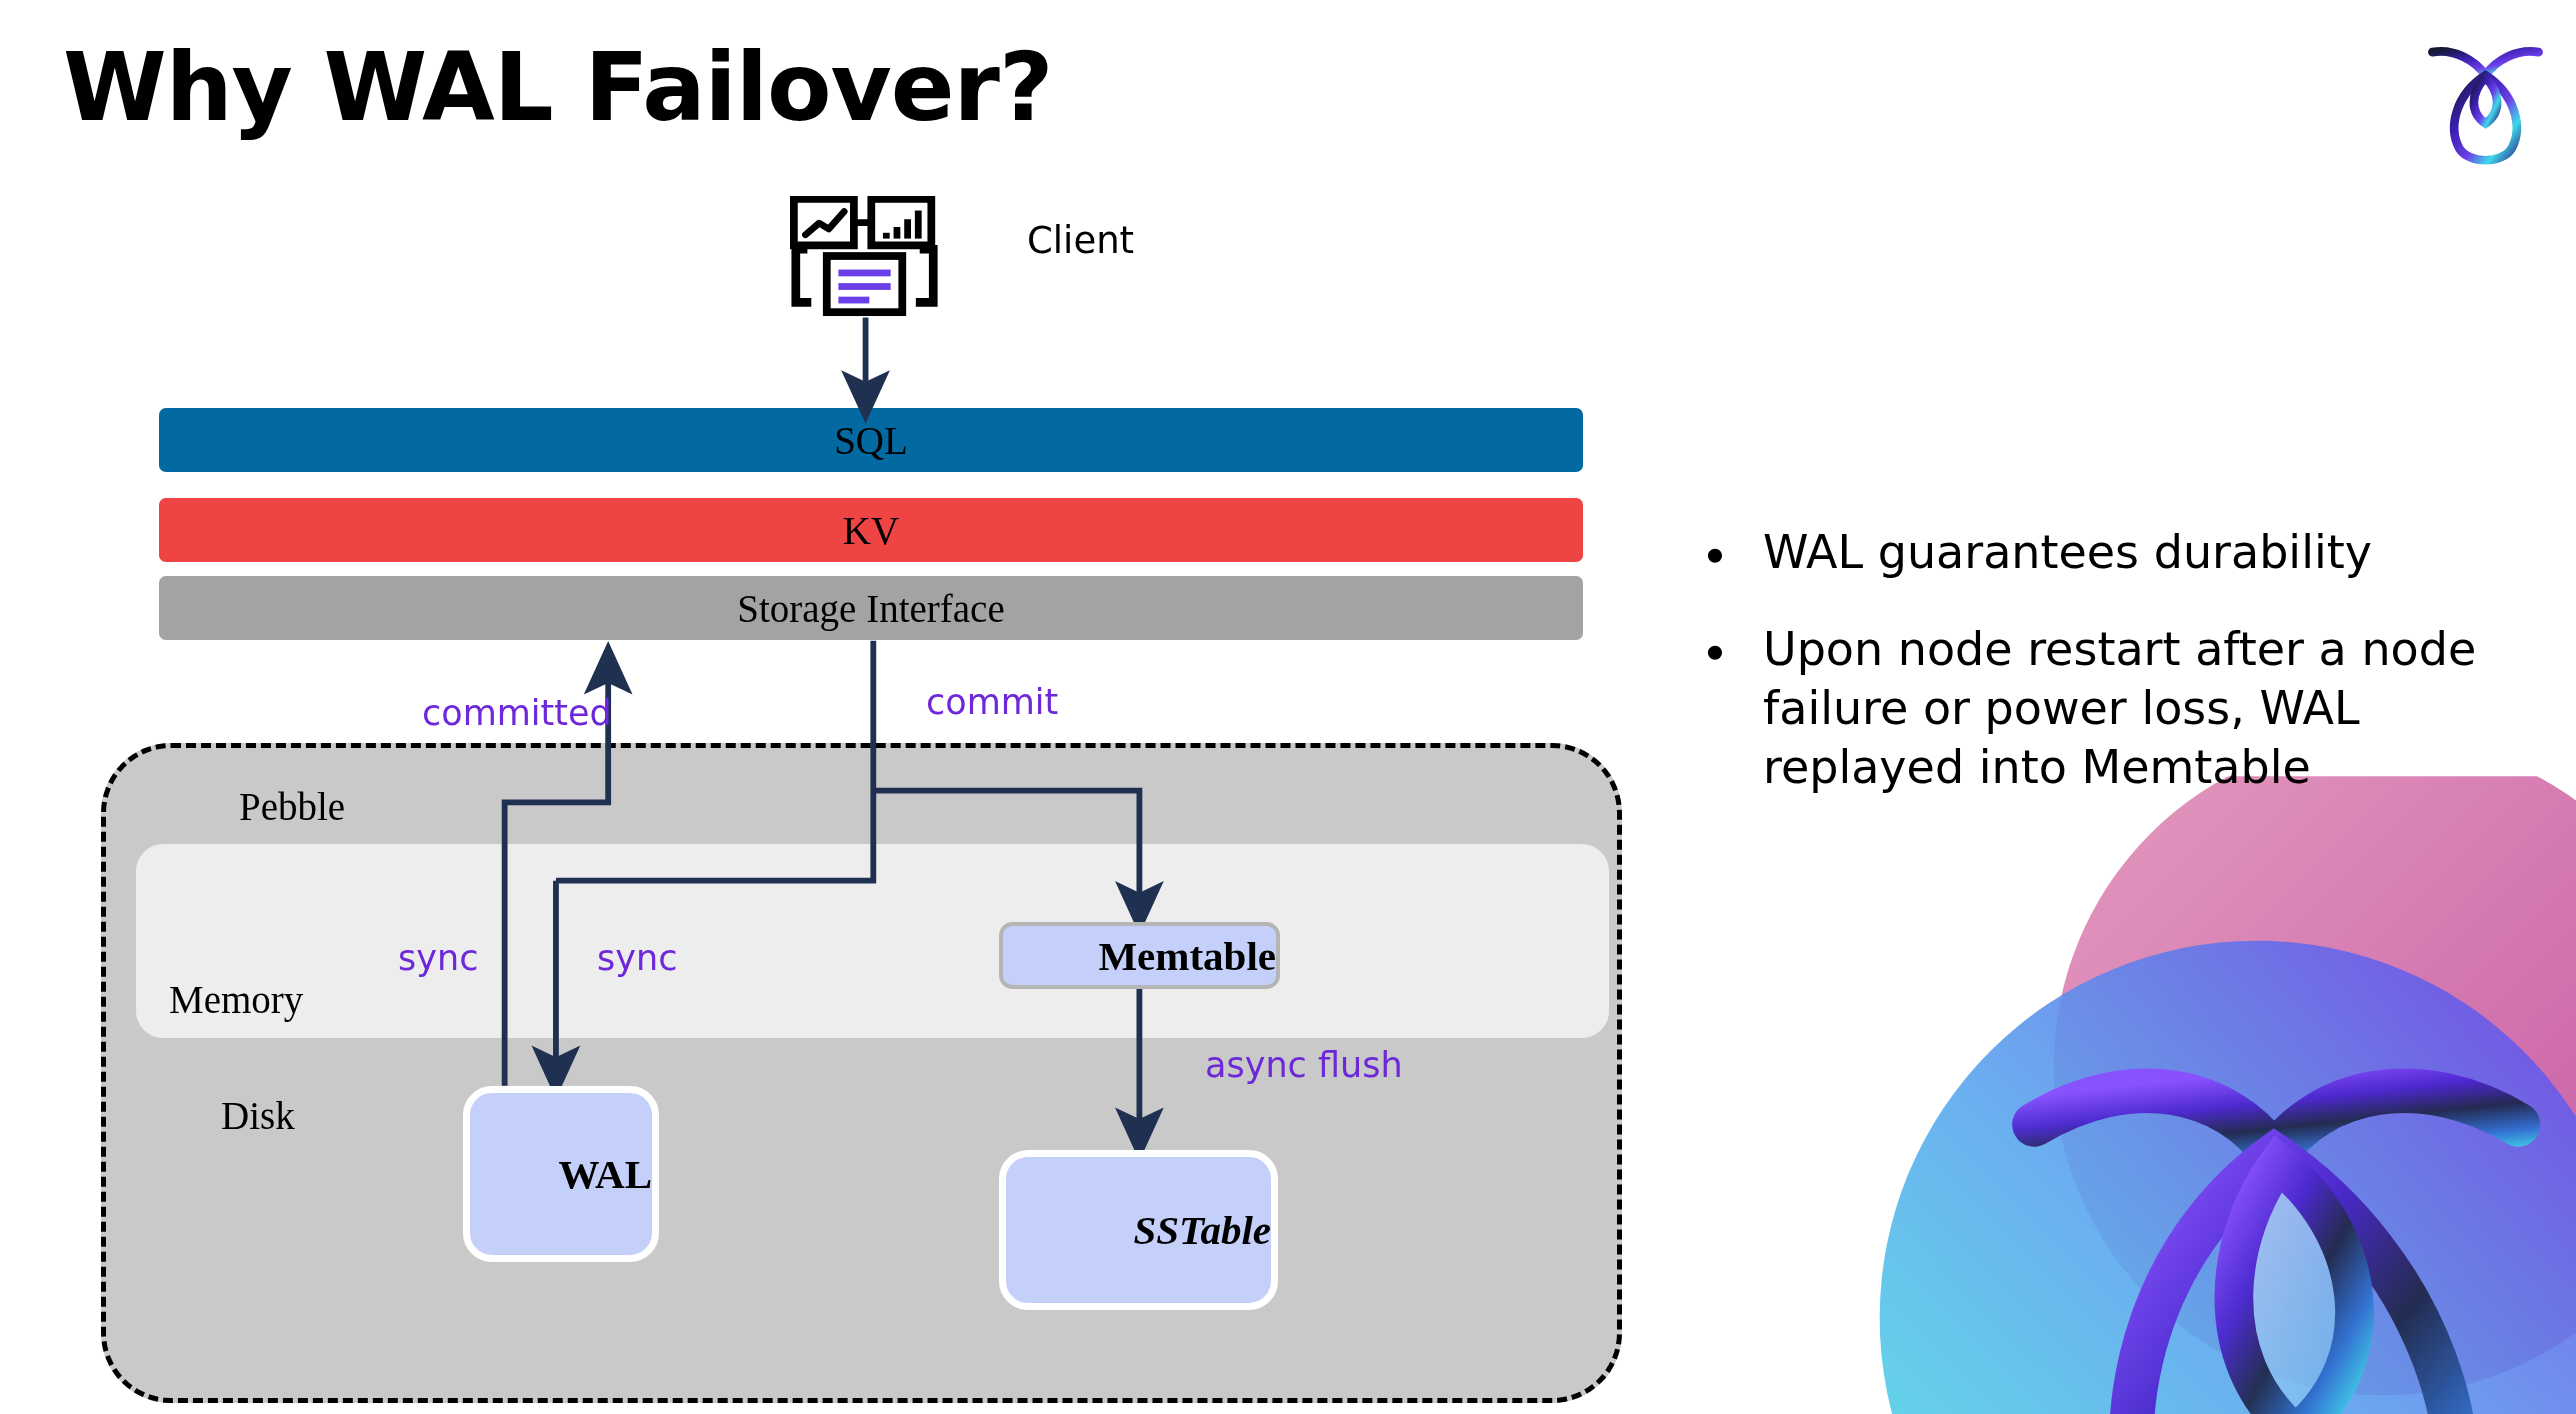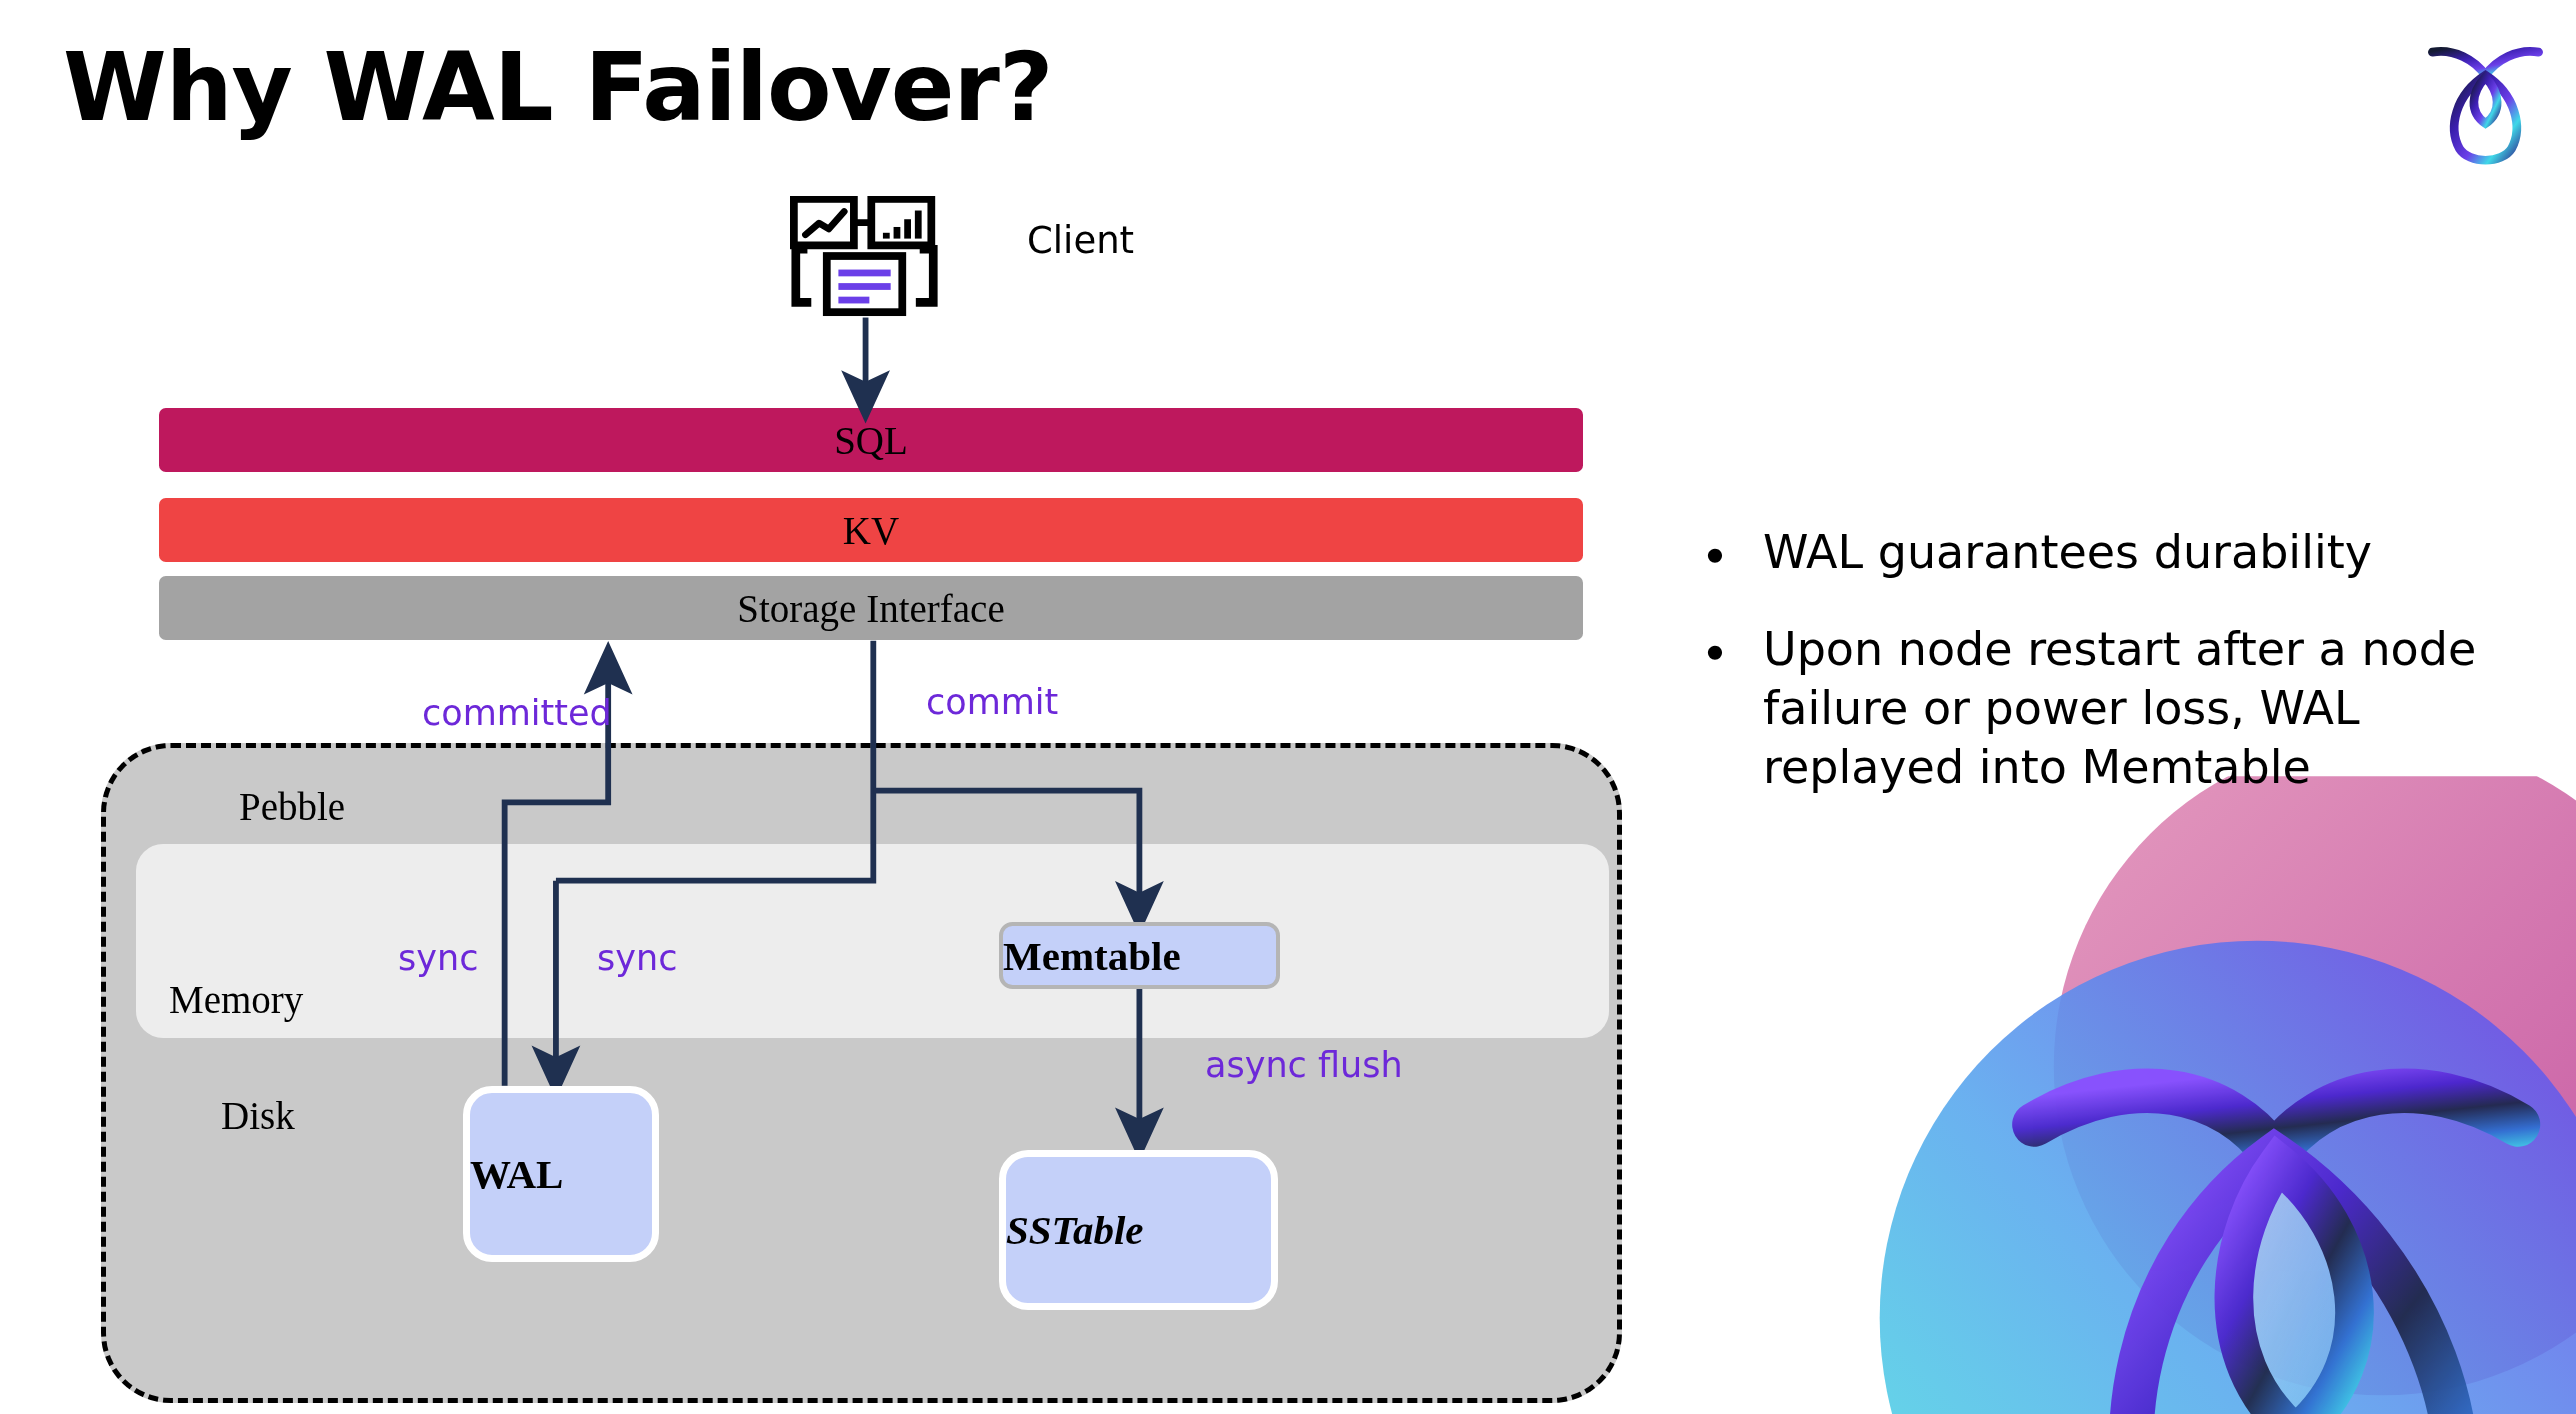--- a/index.html
+++ b/index.html
@@ -140,21 +140,21 @@
     font-size: 39px;
     color: #000000;
   }
 
   
   .store-node {
     position: absolute;
     background: #c4d0f9;
     display: flex;
     align-items: center;
-    justify-content: flex-start;
+    justify-content: flex-end;
     font-family: "Liberation Serif", serif;
     font-weight: bold;
     font-size: 41px;
     color: #000000;
     box-sizing: border-box;
   }
   #node-memtable {
     left: 983px; top: 922px;
     width: 281px; height: 67px;
     border: 4.8px solid #b5b5b5;
@@ -309,21 +309,21 @@
       <path d="M134 55 L 148 55 L 148 110 L 130 110" fill="none" stroke="#000000" stroke-width="9"></path>
 
       <rect x="38" y="62" width="78" height="58" fill="#ffffff" stroke="#000000" stroke-width="8"></rect>
       <rect x="50" y="76" width="54" height="7" fill="#6b3fe8"></rect>
       <rect x="50" y="90" width="54" height="7" fill="#6b3fe8"></rect>
       <rect x="50" y="104" width="32" height="7" fill="#6b3fe8"></rect>
     </svg>
   </div>
   <div id="client-label">Client</div>
 
-  <div class="layer-bar" id="layer-sql" style="background:#be185d">
+  <div class="layer-bar" id="layer-sql" style="background:#0369a1">
     <span>SQL</span>
   </div>
   <div class="layer-bar" id="layer-kv" style="background:#ef4444">
     <span>KV</span>
   </div>
   <div class="layer-bar" id="layer-si" style="background:#a3a3a3">
     <span>Storage Interface</span>
   </div>
 
   <div id="pebble-container"></div>

